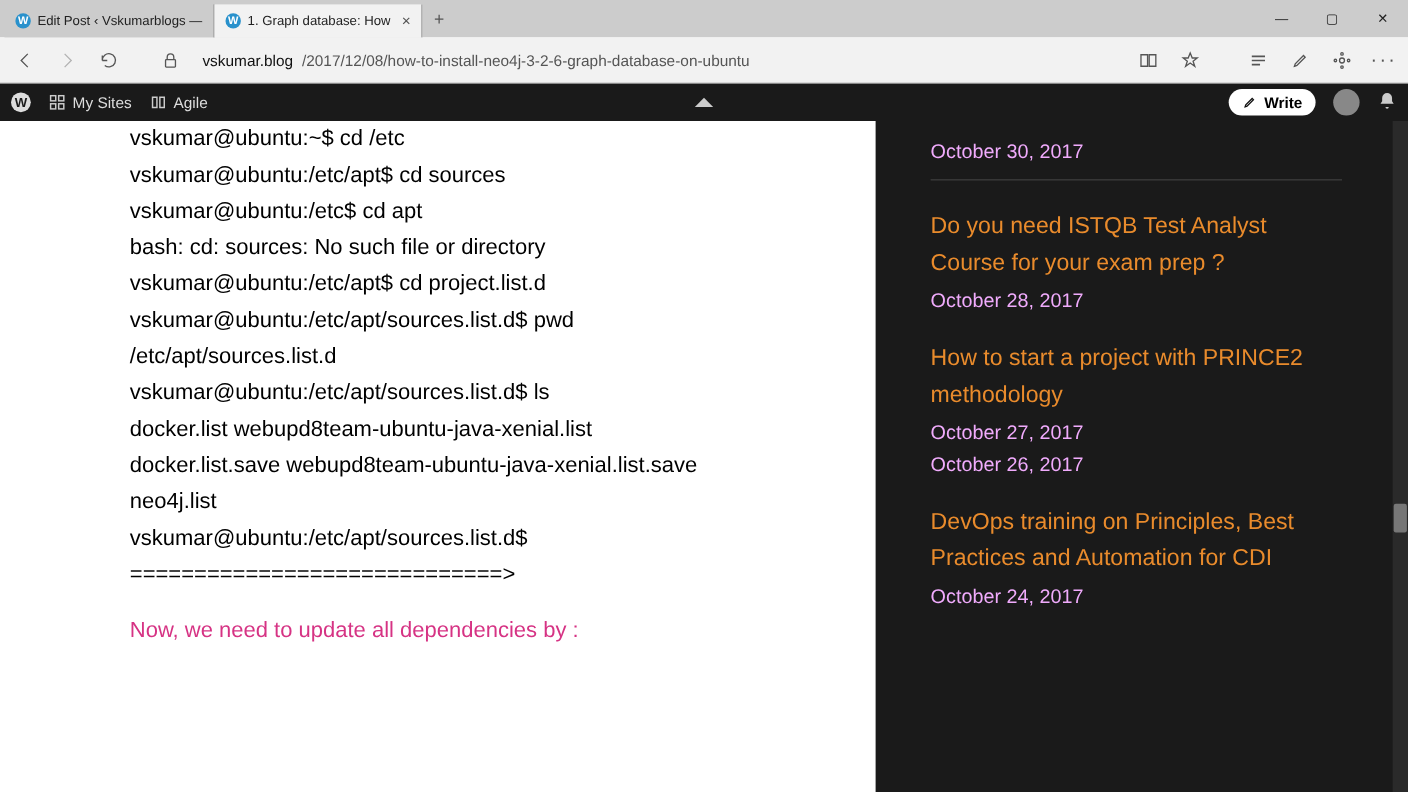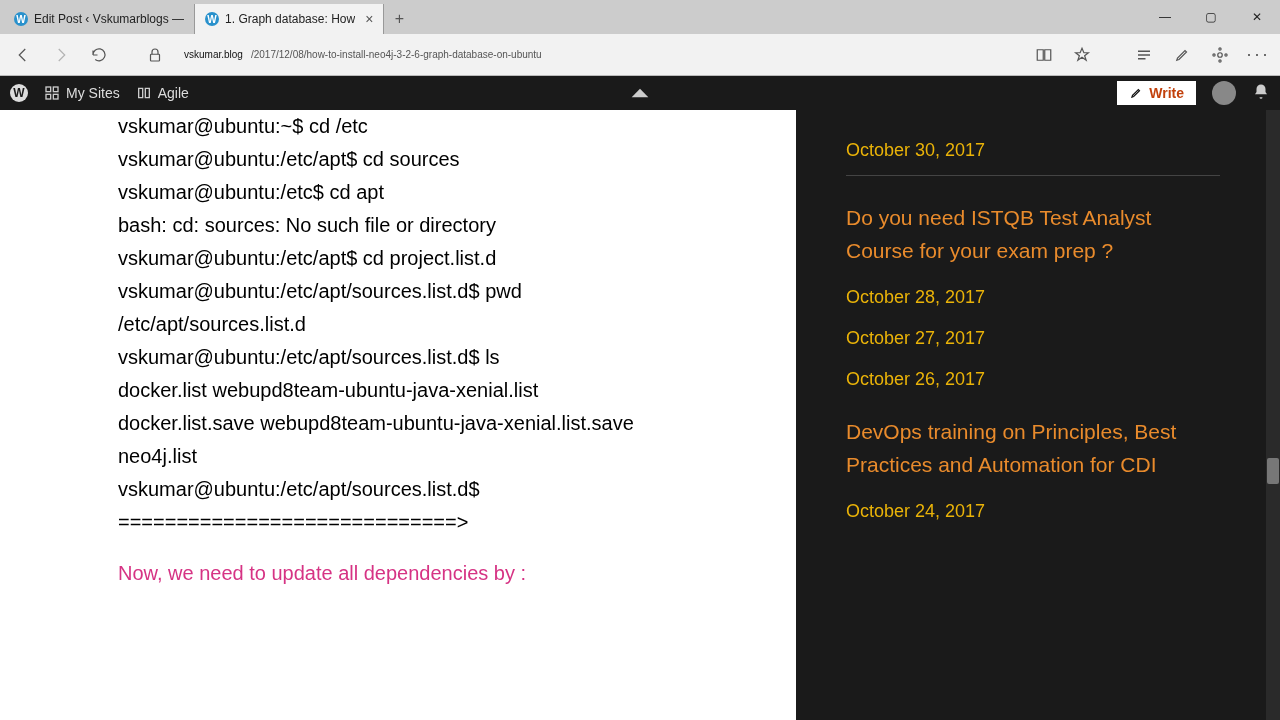--- a/index.html
+++ b/index.html
@@ -14,42 +14,42 @@
 .tab .label{max-width:160px;white-space:nowrap;overflow:hidden;text-overflow:ellipsis}
 .tab .close{font-size:14px;color:#555;margin-left:4px}
 .newtab{width:30px;height:30px;display:flex;align-items:center;justify-content:center;font-size:16px;color:#555}
 .winbtns{margin-left:auto;display:flex}
 .winbtns div{width:46px;height:34px;display:flex;align-items:center;justify-content:center;font-size:12px;color:#222}
 
 
 .addrbar{height:42px;background:#f2f2f2;border-bottom:1px solid #bbb;display:flex;align-items:center;padding:0 6px;gap:4px}
 .navbtn{width:34px;height:34px;display:flex;align-items:center;justify-content:center;color:#666}
 .navbtn svg{width:18px;height:18px;fill:none;stroke:#555;stroke-width:1.6}
-.url{flex:1;display:flex;align-items:flex-start;gap:8px;padding:0 8px;color:#555;font-size:10px}
+.url{flex:1;display:flex;align-items:flex-start;gap:8px;padding:0 8px;color:#555;font-size:14px}
 .url .host{color:#111}
 .righttools{display:flex;gap:6px;align-items:center}
 .righttools .ico{width:32px;height:32px;display:flex;align-items:center;justify-content:center;color:#555}
 
 
 .wpbar{height:34px;background:#1a1a1a;color:#ddd;display:flex;align-items:center;padding:0 10px;gap:16px;font-size:14px}
 .wpbar .wp-logo{width:18px;height:18px;border-radius:50%;background:#ddd;color:#1a1a1a;display:flex;align-items:center;justify-content:center;font-weight:700;font-size:12px}
 .wpbar .item{display:flex;align-items:center;gap:6px;cursor:pointer}
 .wpbar .spacer{flex:1}
-.write-btn{background:#fff;color:#c2410c;border-radius:0;padding:4px 12px;display:flex;align-items:center;gap:6px;font-weight:600}
+.write-btn{background:#fff;color:#000000;border-radius:12px;padding:4px 12px;display:flex;align-items:center;gap:6px;font-weight:600}
 .avatar{width:24px;height:24px;border-radius:50%;background:#888}
 .bell{width:18px;height:18px}
 
 
 .page{height:610px;display:flex;background:#1a1a1a;position:relative}
 .article{width:796px;background:#fff;color:#000;font-family:"Segoe UI",Arial,sans-serif;font-size:20px;line-height:1.65;padding:0 40px 0 118px;overflow:hidden}
 .article .hl{background:#2a6bd8;color:#fff}
 .article .pink{color:#d63384}
 .sidebar{flex:1;padding:10px 60px 0 50px;color:#ccc;font-size:18px}
 .sidebar .post-title{color:#e98b2c;font-weight:400;font-size:21px;line-height:1.55;margin-top:26px;display:block}
-.sidebar .post-date{color:#eab308;font-size:18px;margin-top:20px;display:block}
+.sidebar .post-date{color:#f0abfc;font-size:18px;margin-top:8px;display:block}
 .sidebar hr{border:none;border-top:1px solid #444;margin-top:14px}
 
 
 .vscroll{position:absolute;right:0;top:0;width:14px;height:100%;background:#2a2a2a}
 .vscroll .thumb{position:absolute;left:1px;width:12px;height:26px;background:#777;top:348px;border-radius:2px}
 </style>
 </head>
 <body>
 
 <div class="titlebar">
@@ -191,20 +191,21 @@
     <div class="pink">Now, we need to update all dependencies by :</div>
   </div>
 
   <div class="sidebar">
     <span class="post-date">October 30, 2017</span>
     <hr>
 
     <a class="post-title">Do you need ISTQB Test Analyst Course for your exam prep ?</a>
     <span class="post-date">October 28, 2017</span>
 
+    <a class="post-title">How to start a project with PRINCE2 methodology</a>
     <span class="post-date">October 27, 2017</span>
 
     <span class="post-date">October 26, 2017</span>
 
     <a class="post-title">DevOps training on Principles, Best Practices and Automation for CDI</a>
     <span class="post-date">October 24, 2017</span>
   </div>
 
   <div class="vscroll">
     <div class="thumb"></div>

